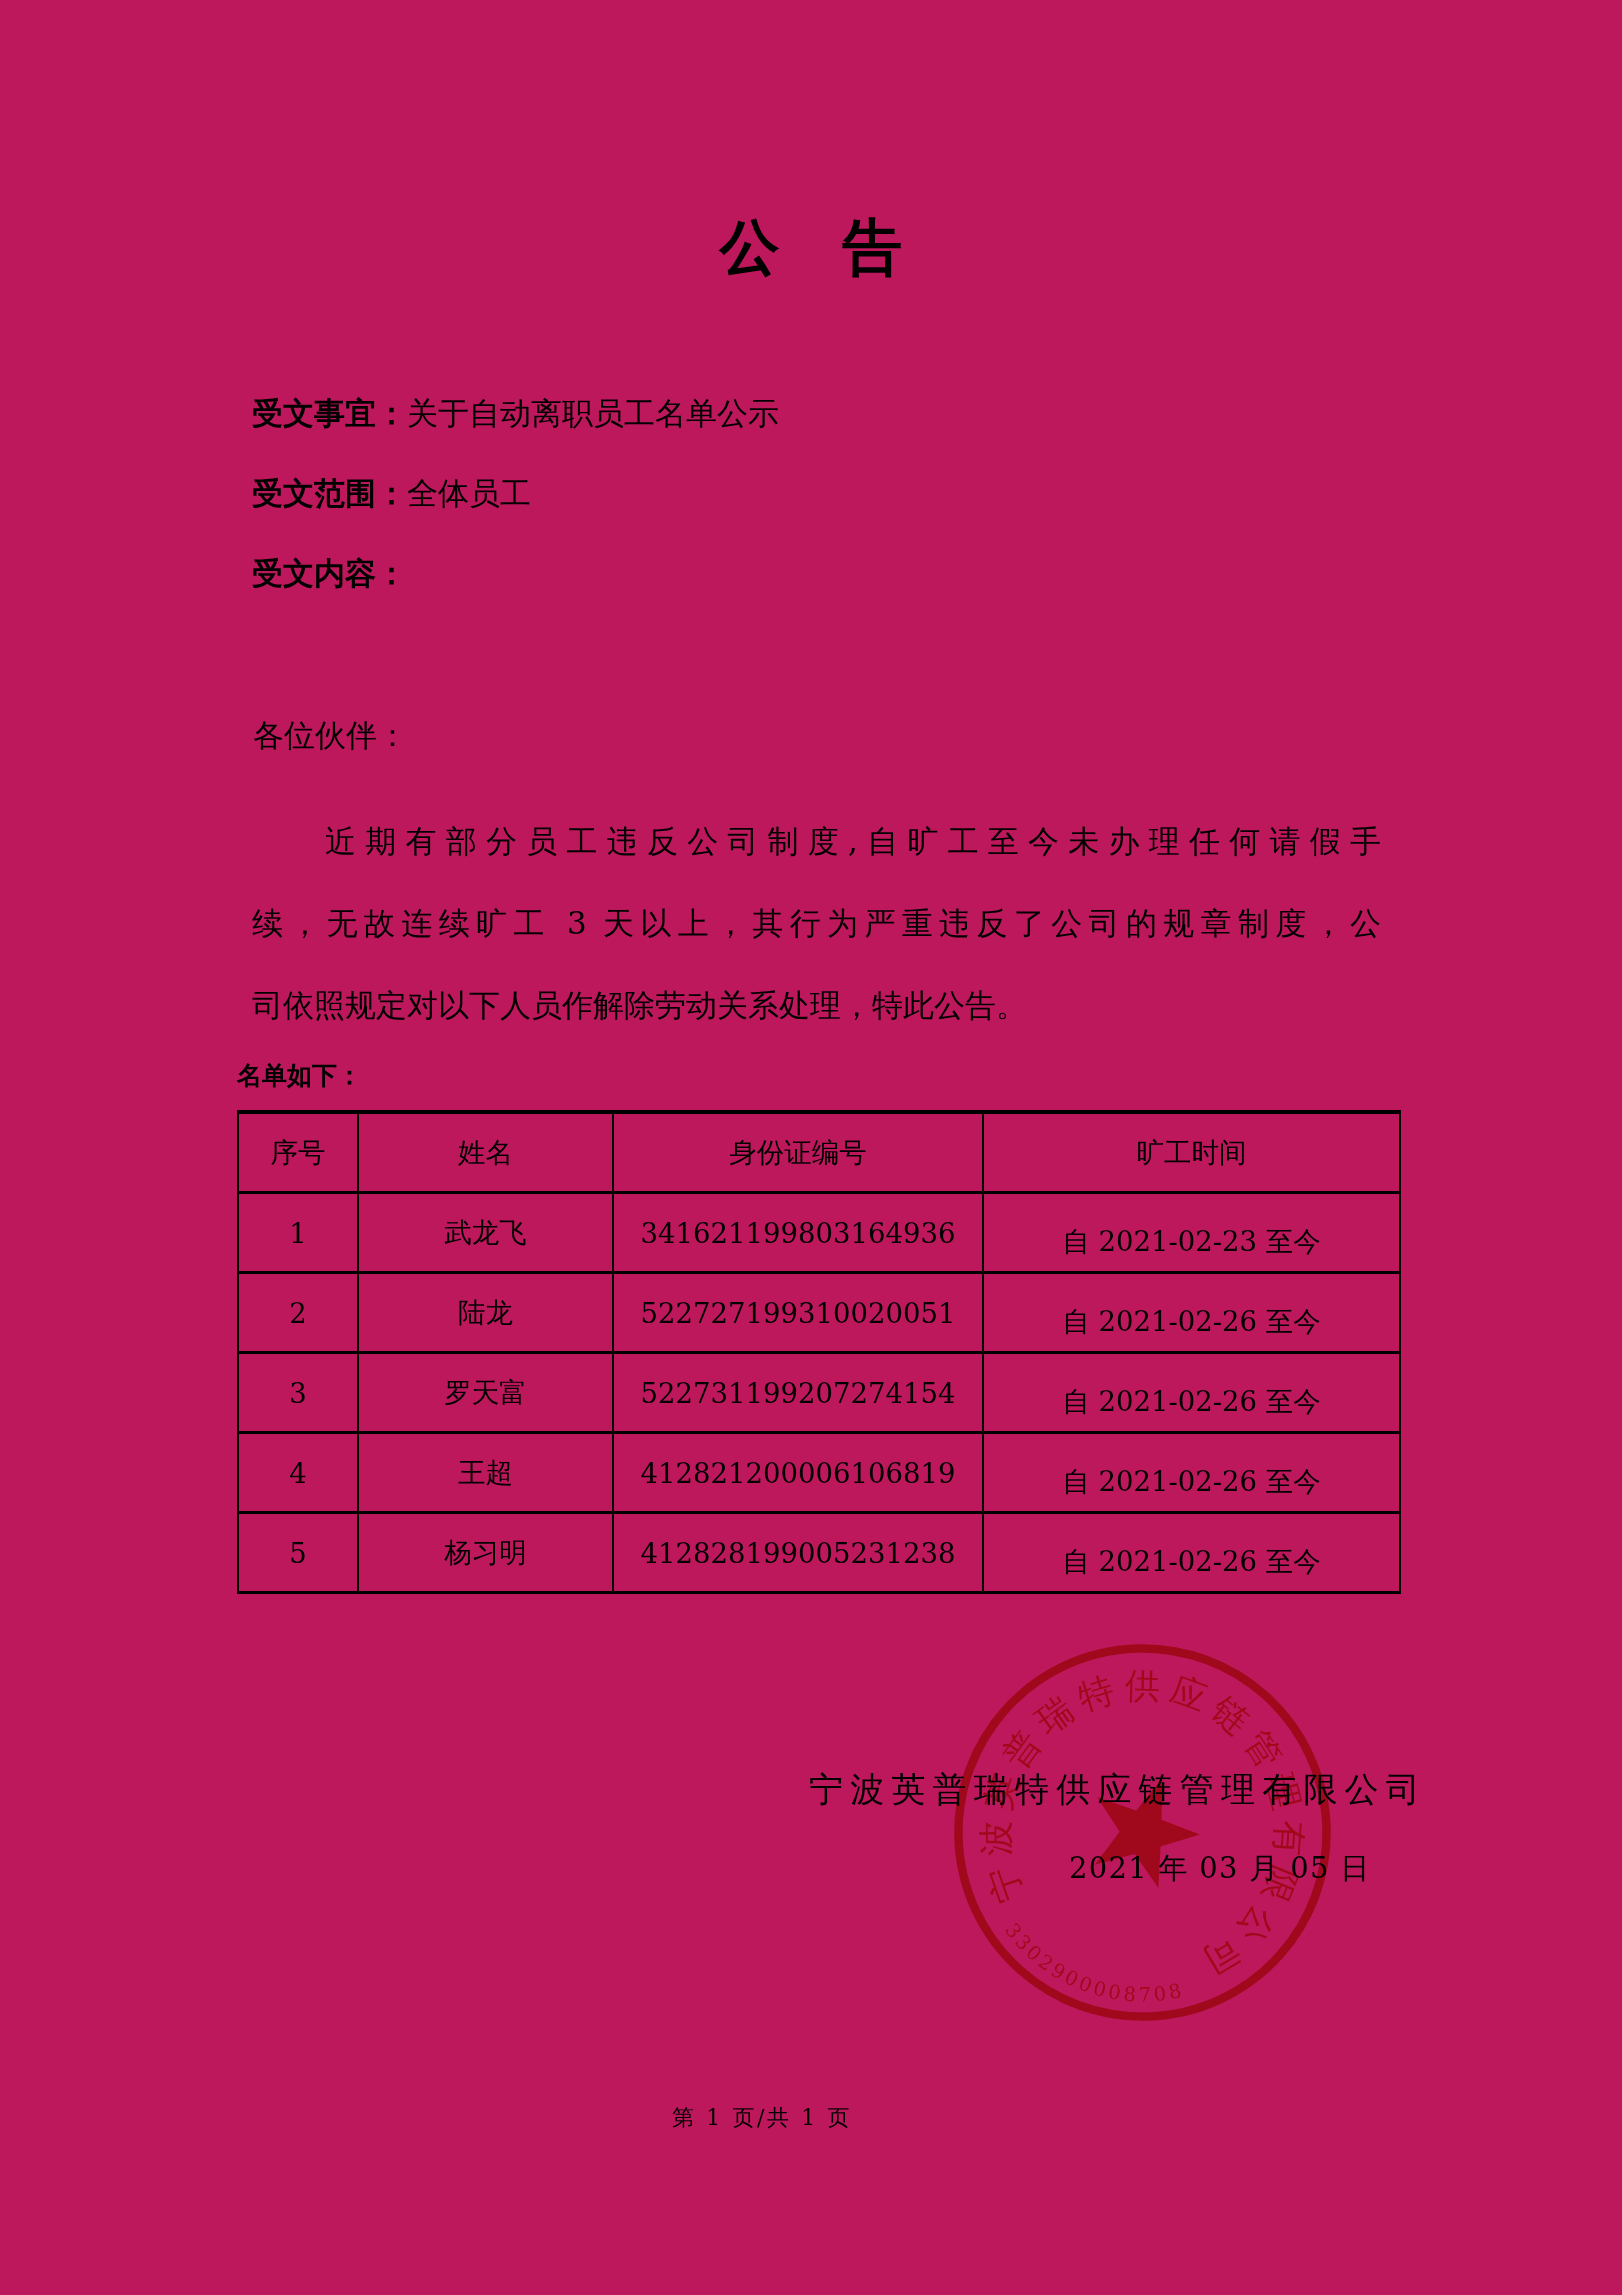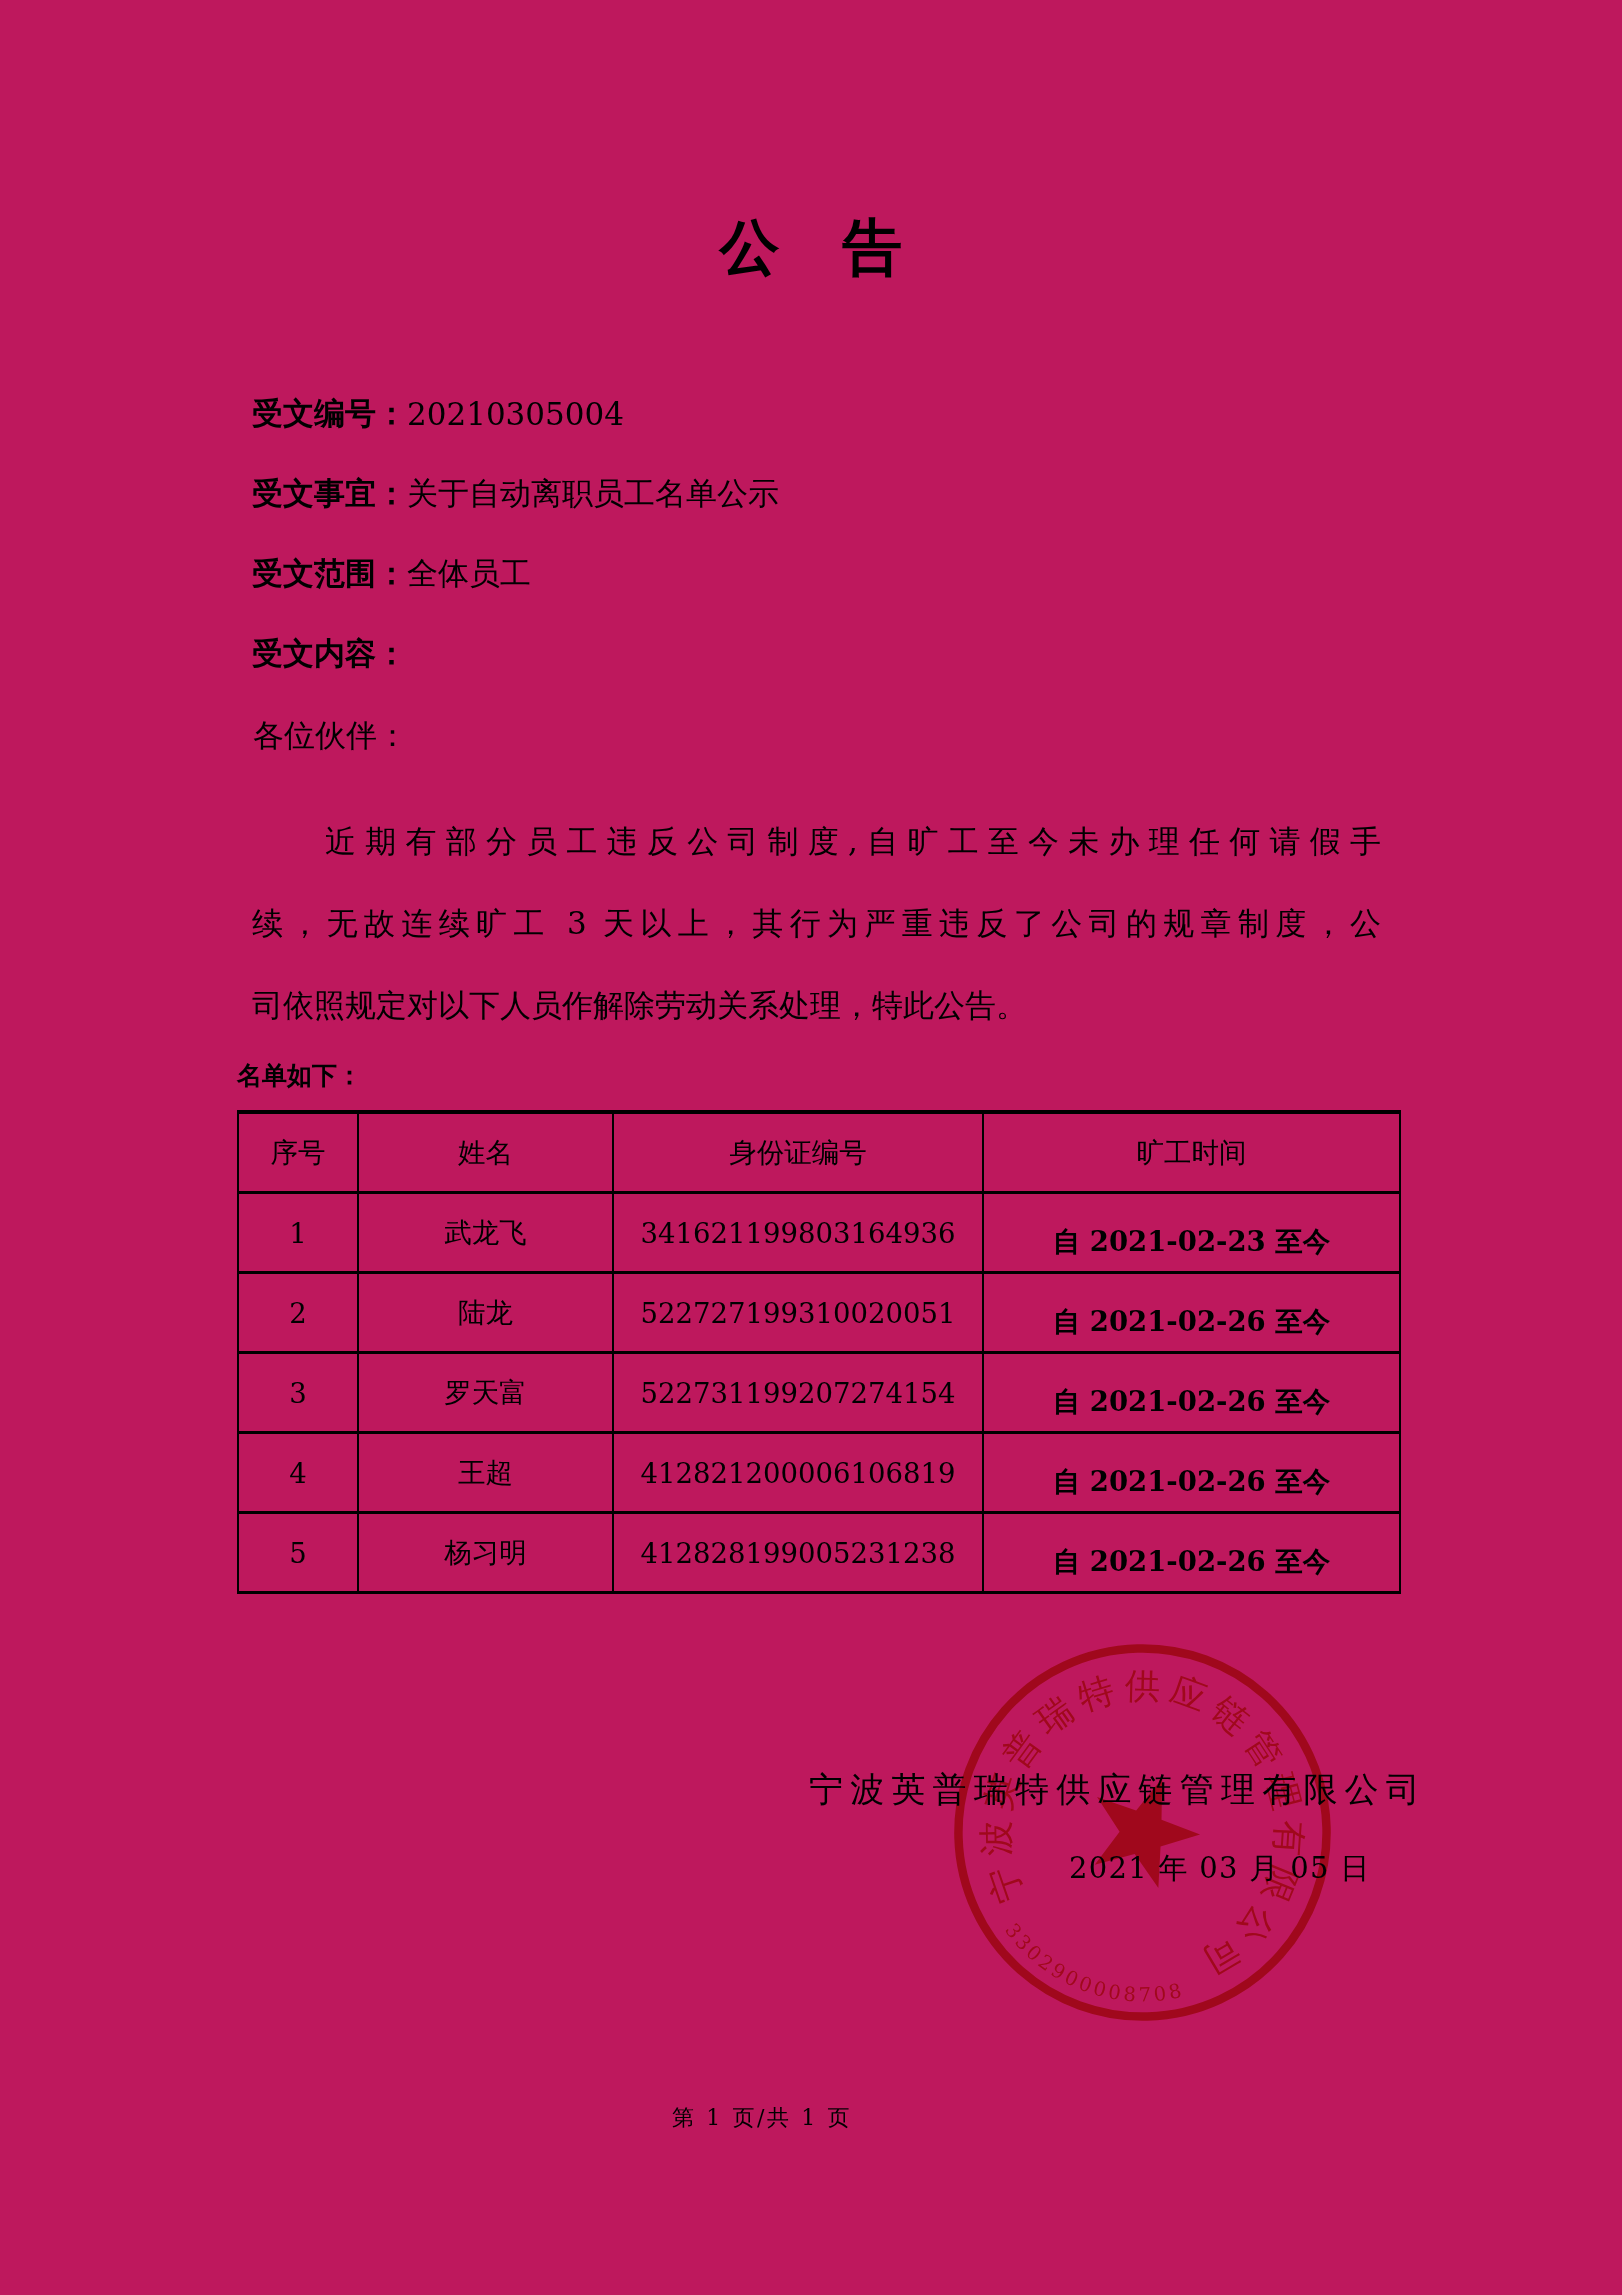--- a/index.html
+++ b/index.html
@@ -31,21 +31,21 @@
     border-collapse:collapse; table-layout:fixed; font-size:27.5px;
   }
   table.roster th, table.roster td {
     border-left:2.6px solid #000; border-right:2.6px solid #000;
     border-top:3.3px solid #000; border-bottom:3.3px solid #000;
     text-align:center; vertical-align:middle; font-weight:400; padding:0;
   }
   table.roster th { height:77px; border-top:4.6px solid #000; }
   table.roster td { height:77px; }
   td.seq-left { text-align:left; padding-left:7.9px; }
-  .date-text { position:relative; top:9.2px; display:inline-block;font-weight:bold; }
+  .date-text { position:relative; top:9.2px; display:inline-block; }
   .company-line {
     position:absolute; left:809px; top:1767px; font-size:34px;
     letter-spacing:7.2px; white-space:nowrap;
   }
   .date-line {
     position:absolute; left:1069px; top:1849px; font-size:29px;
     letter-spacing:1.3px; white-space:nowrap;
   }
   .footer-line {
     position:absolute; top:2103px; left:762px; transform:translateX(-50%);
@@ -58,24 +58,20 @@
   .stamp svg { width:100%; height:100%; font-family:"DejaVu Serif","Liberation Serif",serif; }
 </style>
 </head>
 <body>
 
 <div class="page">
 
   <div class="title">公　告</div>
 
   <div class="fields">
-      <div class="field-line">
-        <span class="field-label">受文编号：</span>
-        <span class="field-value">20210305004</span>
-      </div>
       <div class="field-line">
         <span class="field-label">受文事宜：</span>
         <span class="field-value">关于自动离职员工名单公示</span>
       </div>
       <div class="field-line">
         <span class="field-label">受文范围：</span>
         <span class="field-value">全体员工</span>
       </div>
       <div class="field-line">
         <span class="field-label">受文内容：</span>

